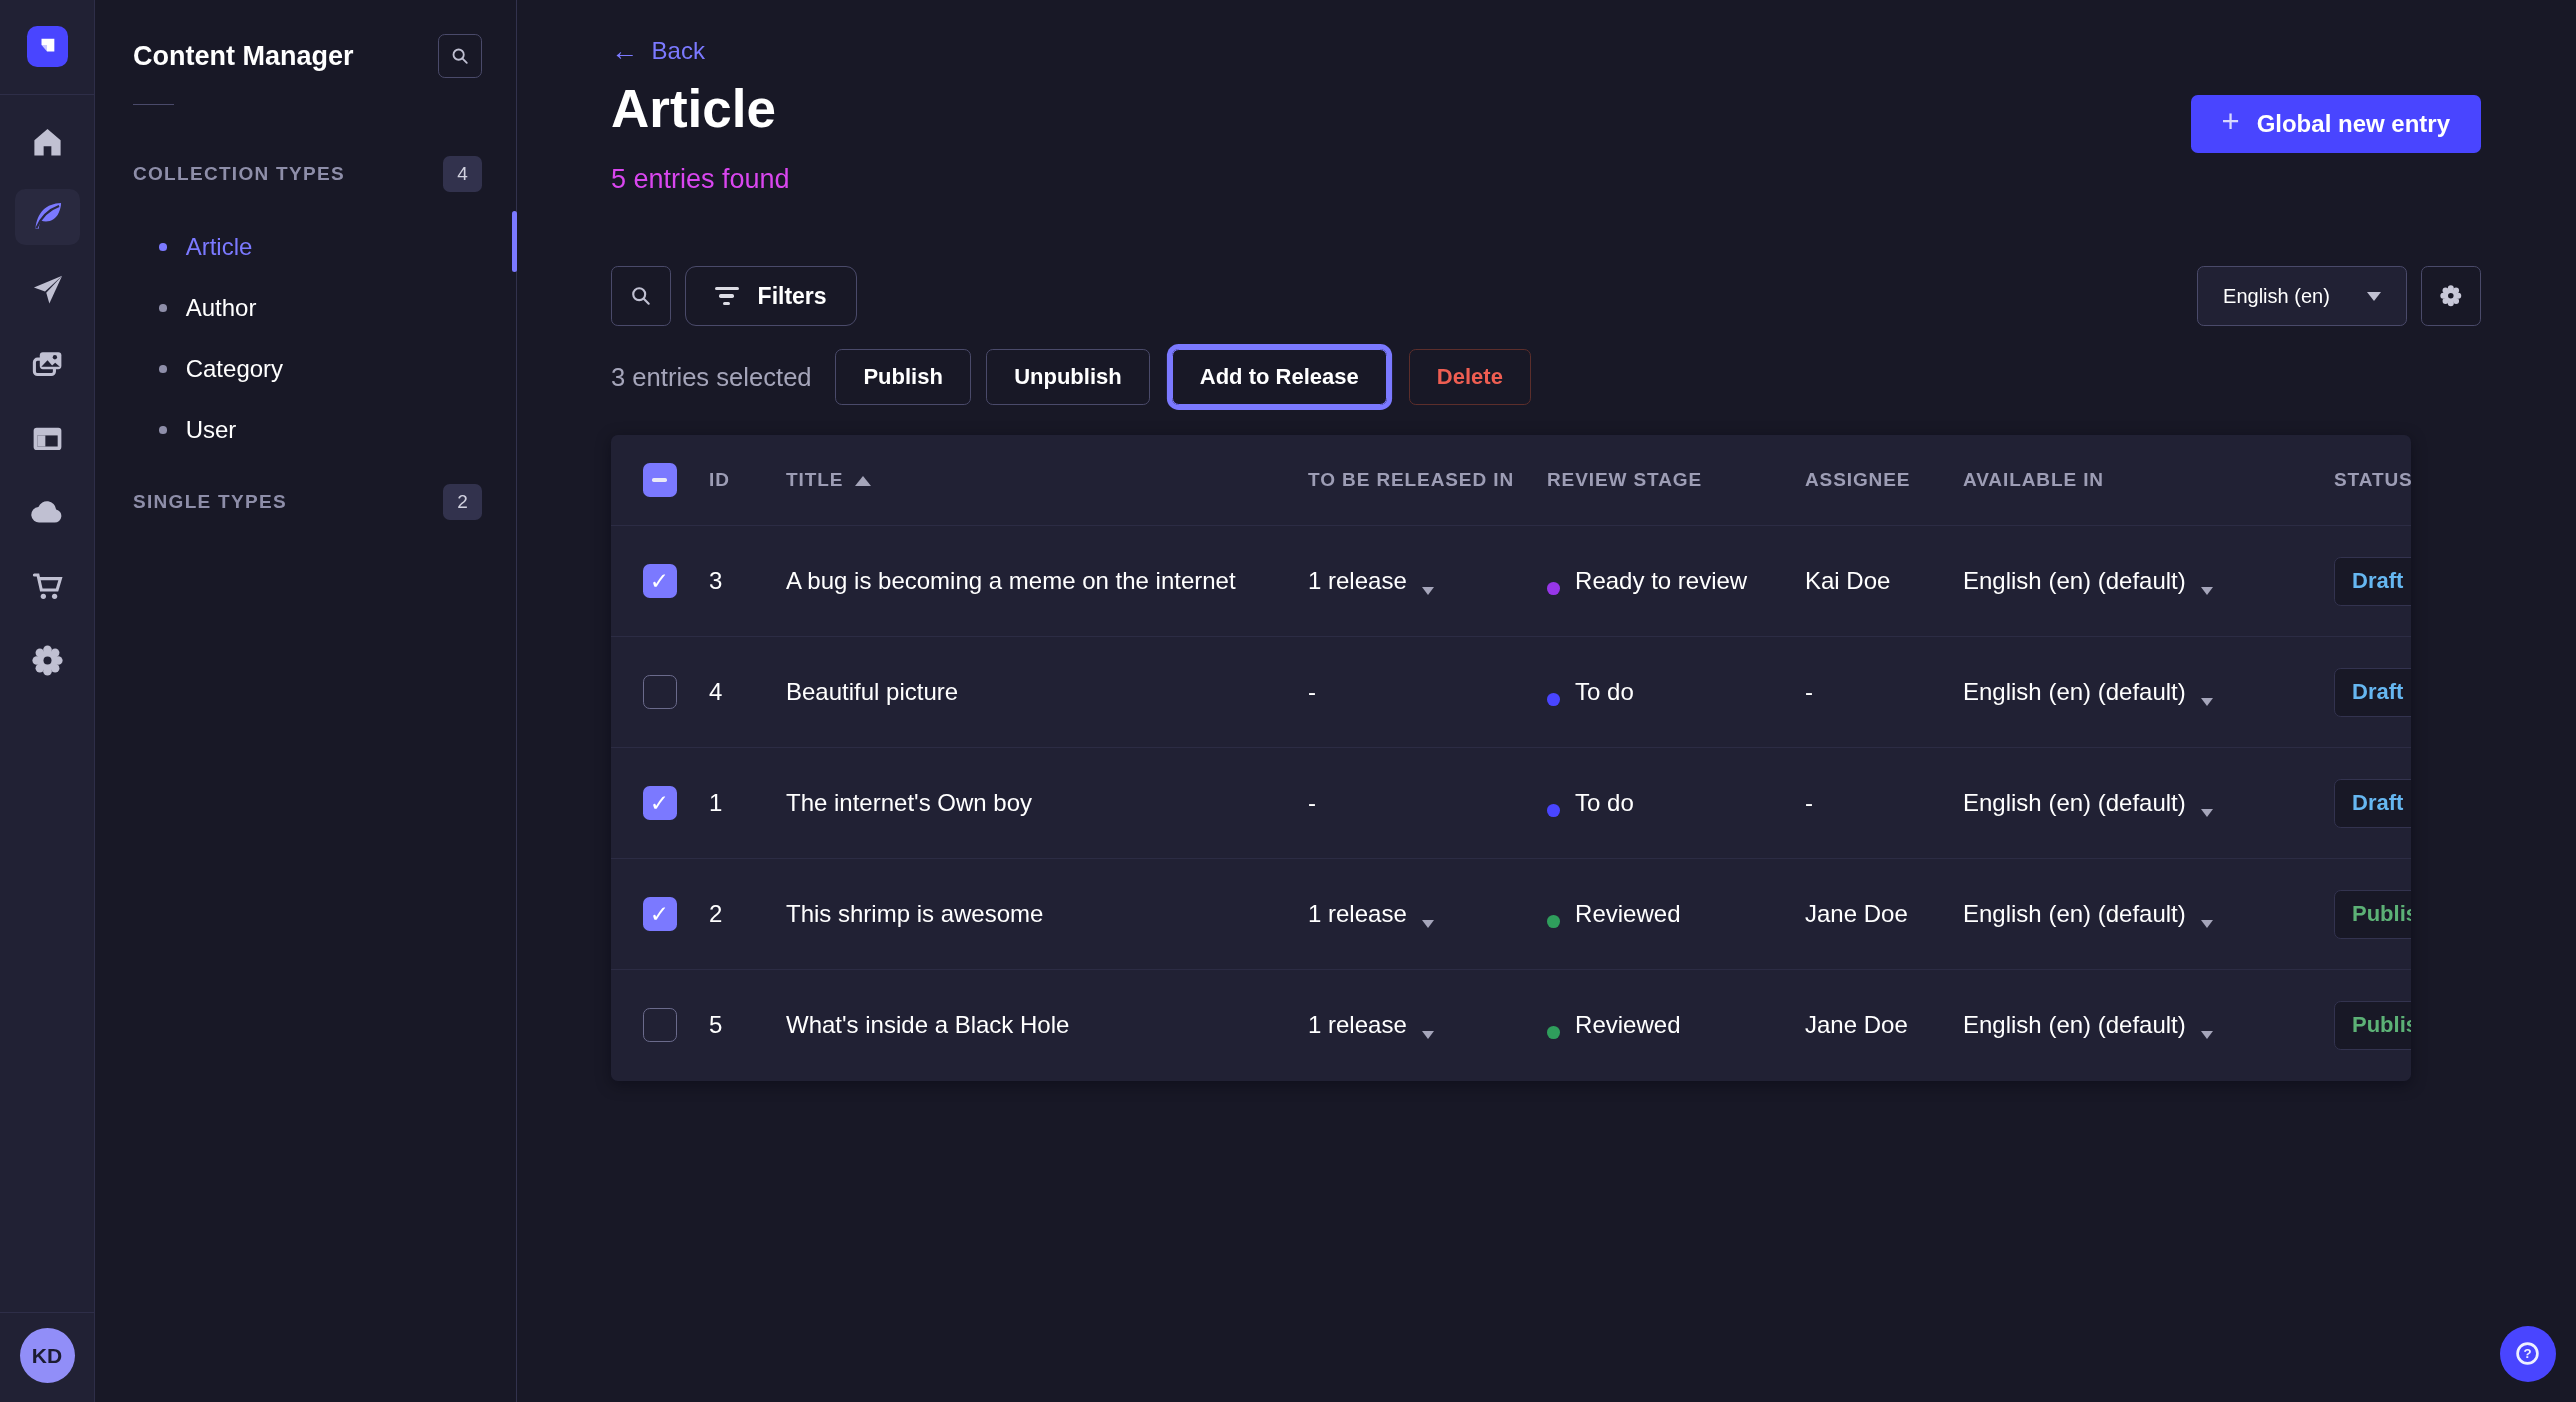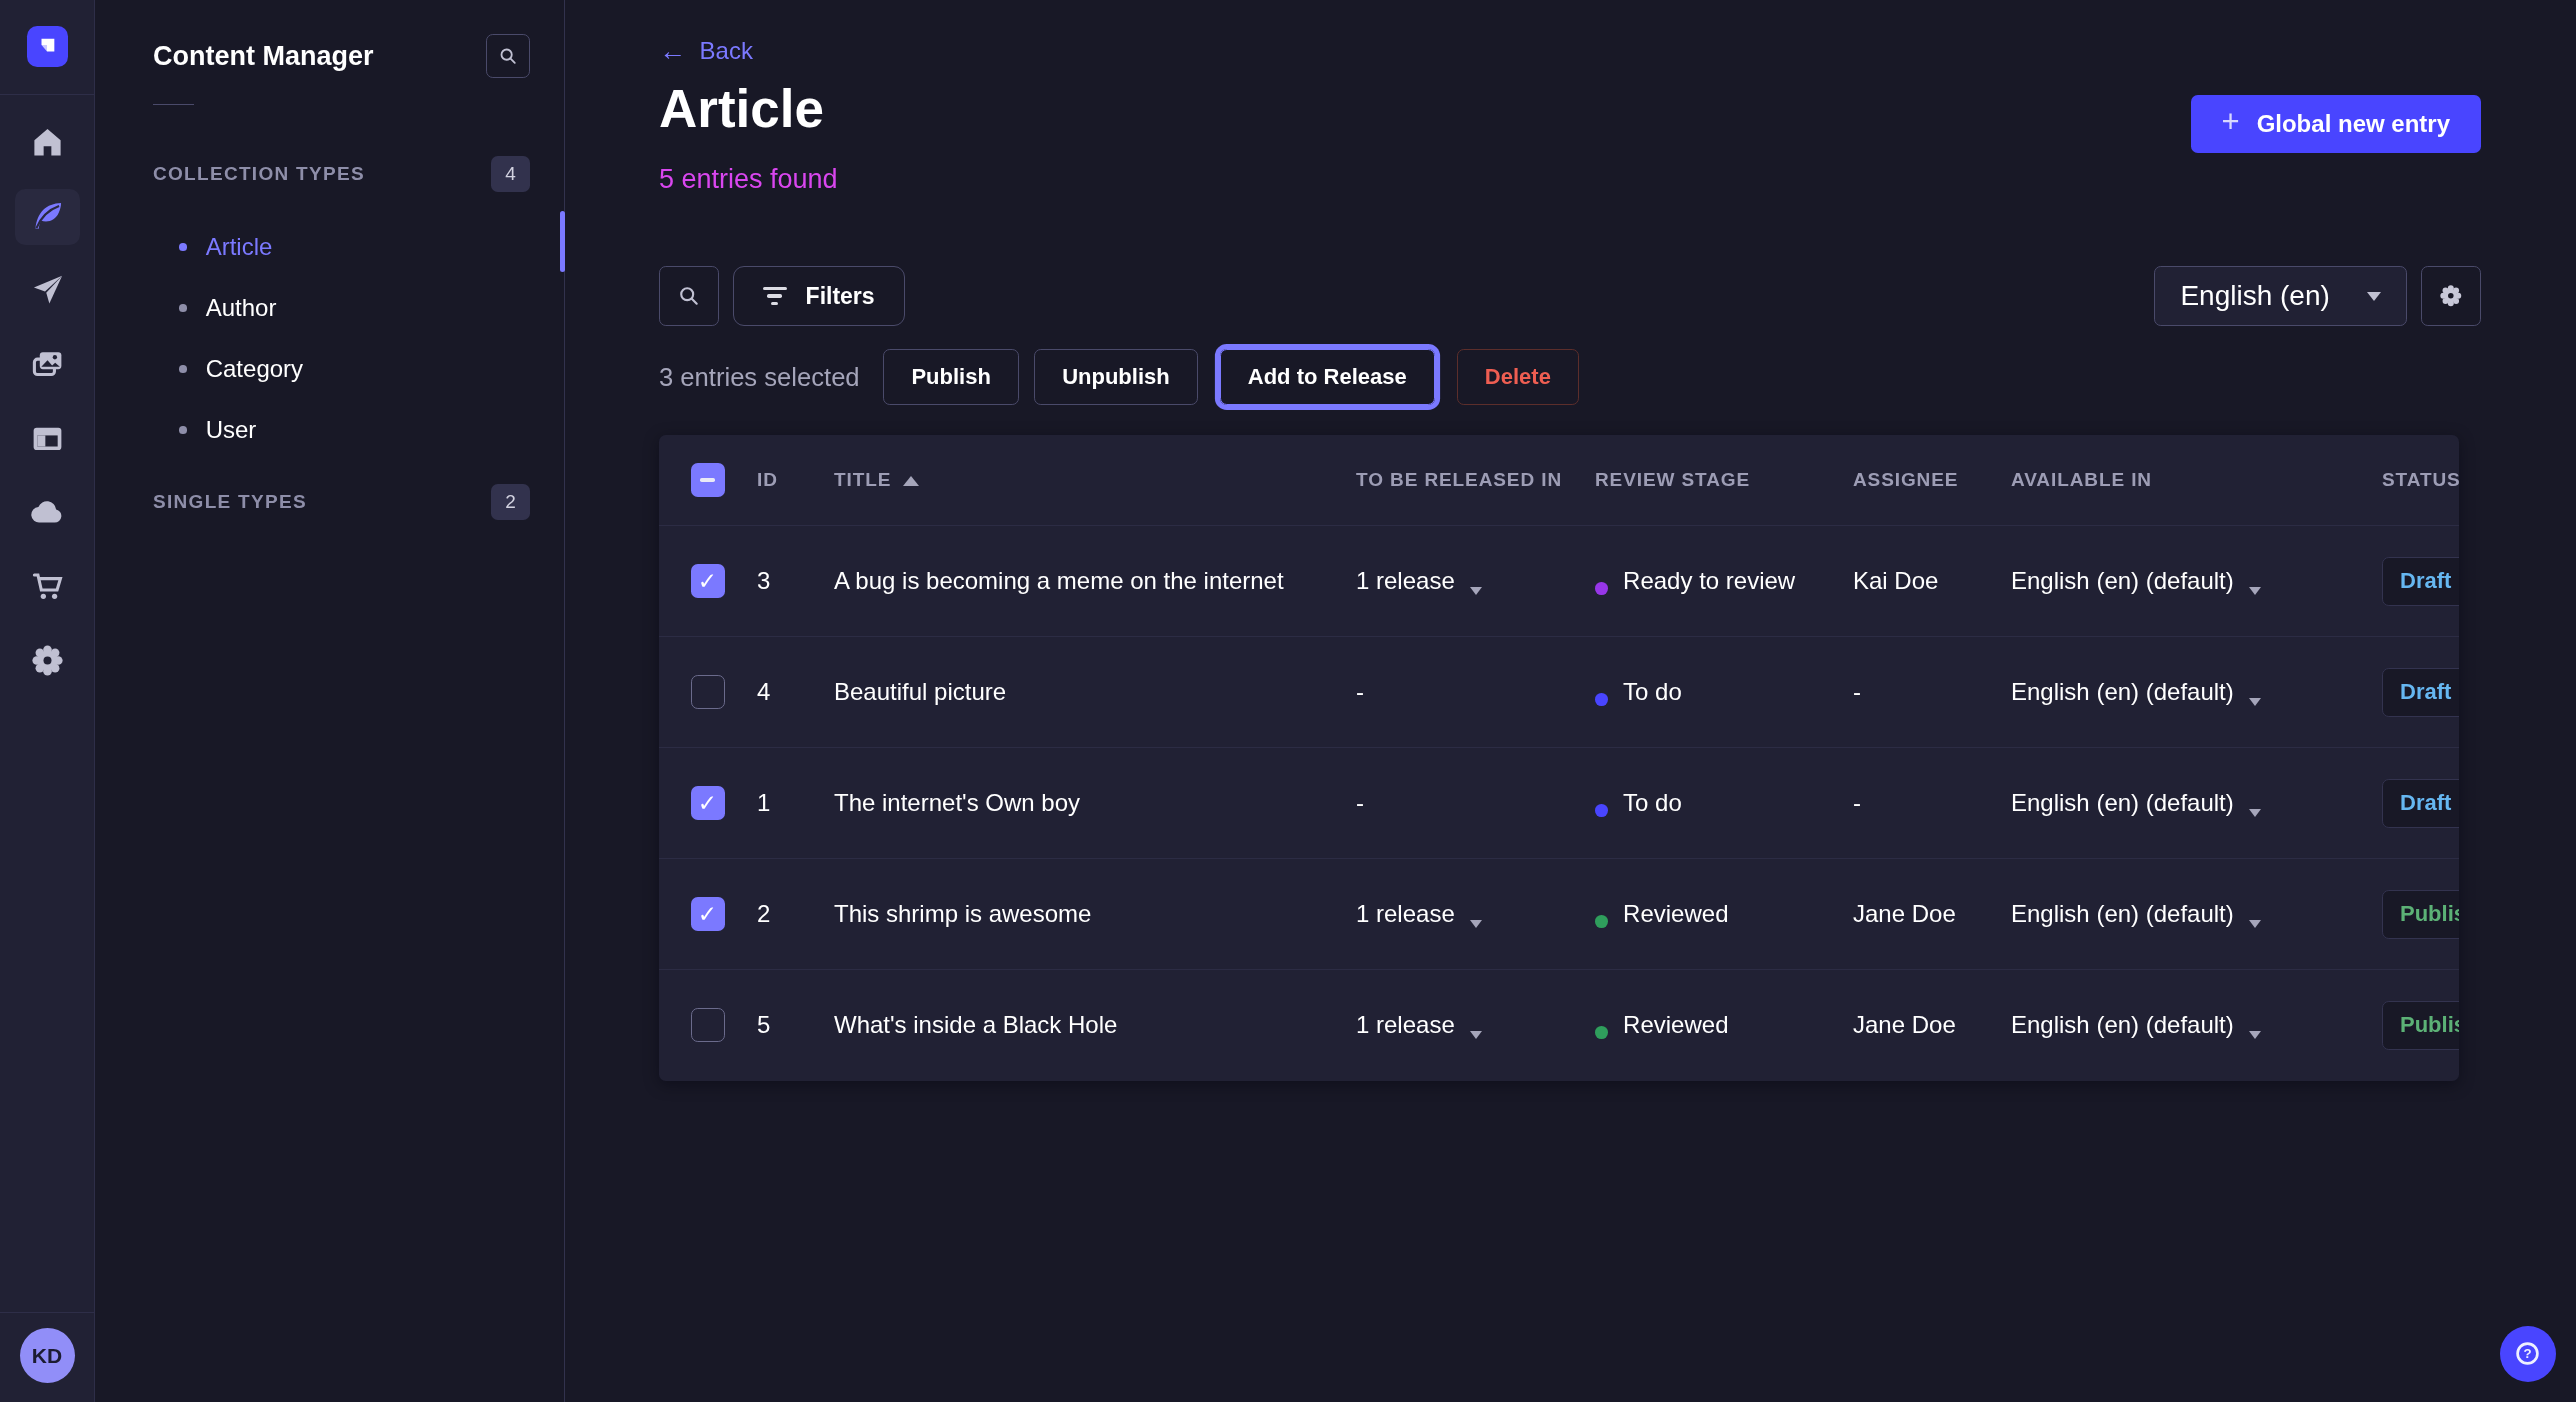--- a/index.html
+++ b/index.html
@@ -15,21 +15,21 @@
   .nav-pill.active { background:#29293f; }
   .nav-pill svg { width:37px; height:37px; }
   .ico { fill:#c0c0d2; }
   .ico-stroke { stroke:#c0c0d2; fill:none; stroke-width:2; stroke-linecap:round; }
   .nav-pill.active .ico { fill:#7b79ff; }
   .strip-bottom { margin-top:auto; width:100%; display:flex; flex-direction:column; align-items:center; }
   .strip-bottom .divider { width:100%; height:0.9px; background:#2e2e48; }
   .avatar { width:55px; height:55px; border-radius:50%; background:#918ef8; color:#1c1c32; font-weight:bold; font-size:21px; display:flex; align-items:center; justify-content:center; margin:15.3px 0 19px 0; cursor:pointer; }
 
   
-  .subnav { width:470px; background:#181826; border-right:0.9px solid #32324d; position:relative; flex:none;padding-left:20px; }
+  .subnav { width:422px; background:#181826; border-right:0.9px solid #32324d; position:relative; flex:none; }
   .subnav-header { display:flex; justify-content:space-between; align-items:center; padding:34px 34px 0 38px; }
   .subnav-title { color:#ffffff; font-size:27px; font-weight:bold; }
   .icon-btn-sm { width:44px; height:44px; border:0.9px solid #4a4a6a; border-radius:6.8px; background:transparent; display:flex; align-items:center; justify-content:center; cursor:pointer; }
   .subnav-divider { width:41px; height:1.7px; background:#4a4a6a; margin:25.6px 0 0 38px; }
   .section-head { display:flex; justify-content:space-between; align-items:center; margin:51px 34px 0 38px; }
   .section + .section .section-head { margin-top:24px; }
   .section-label { color:#8e8ea9; font-size:19px; font-weight:bold; letter-spacing:1.3px; }
   .count-badge { min-width:39px; height:36px; padding:0 8.5px; background:#32324d; border-radius:6.8px; color:#d2d2e0; font-size:19px; display:flex; align-items:center; justify-content:center; }
   .subnav-list { list-style:none; margin-top:24px; }
   .subnav-item { height:61px; display:flex; align-items:center; padding-left:64px; gap:19px; cursor:pointer; }
@@ -49,21 +49,21 @@
   .plus-glyph { font-size:31px; font-weight:normal; color:#d9d8ff; margin-top:-3.4px; }
 
   .toolbar-left { position:absolute; left:94px; top:266px; display:flex; gap:13.6px; align-items:center; }
   .icon-btn { width:60px; height:60px; border:0.9px solid #4a4a6a; border-radius:6.8px; background:transparent; display:flex; align-items:center; justify-content:center; cursor:pointer; }
   .filters-btn { height:60px; border:0.9px solid #4a4a6a; border-radius:11px; background:transparent; color:#ffffff; font-size:23px; font-weight:bold; padding:0 29px; display:flex; align-items:center; gap:19px; cursor:pointer; font-family:inherit; }
   .filter-ico { display:flex; flex-direction:column; align-items:center; gap:4.3px; }
   .filter-ico i { display:block; height:3.4px; border-radius:1.7px; background:#dcdce4; }
   .filter-ico i:nth-child(1){ width:24px; } .filter-ico i:nth-child(2){ width:15.3px; } .filter-ico i:nth-child(3){ width:7.7px; }
 
   .toolbar-right { position:absolute; right:95px; top:266px; display:flex; gap:13.6px; align-items:center; }
-  .locale-select { height:60px; border:0.9px solid #4a4a6a; border-radius:6.8px; background:#212134; color:#ffffff; font-size:28px; padding:0 25.6px; display:flex; align-items:center; gap:37px; cursor:pointer; }
+  .locale-select { height:60px; border:0.9px solid #4a4a6a; border-radius:6.8px; background:#212134; color:#ffffff; font-size:20px; padding:0 25.6px; display:flex; align-items:center; gap:37px; cursor:pointer; }
   .caret-down { width:0; height:0; border-left:7.7px solid transparent; border-right:7.7px solid transparent; border-top:9.4px solid #c0c0d2; }
 
   .selection-bar { position:absolute; left:94px; top:349px; display:flex; align-items:center; gap:15.3px; }
   .selection-text { color:#a5a5ba; font-size:25.6px; margin-right:8.5px; }
   .sel-btn { height:56px; border:0.9px solid #4a4a6a; border-radius:6.8px; background:transparent; color:#ffffff; font-size:22px; font-weight:bold; padding:0 27px; cursor:pointer; font-family:inherit; }
   .sel-btn.focus-ring { border:0.9px solid #7b79ff; box-shadow:0 0 0 5.1px #7b79ff; margin:0 6.8px; }
   .sel-btn.danger { color:#ee5e52; border-color:#5c2e2b; }
 
   
   .card { position:absolute; left:94px; top:435px; width:1800px; height:646px; background:#212134; border-radius:6.8px; box-shadow:0 3.4px 15.3px rgba(3,3,12,0.4); overflow:hidden; }

